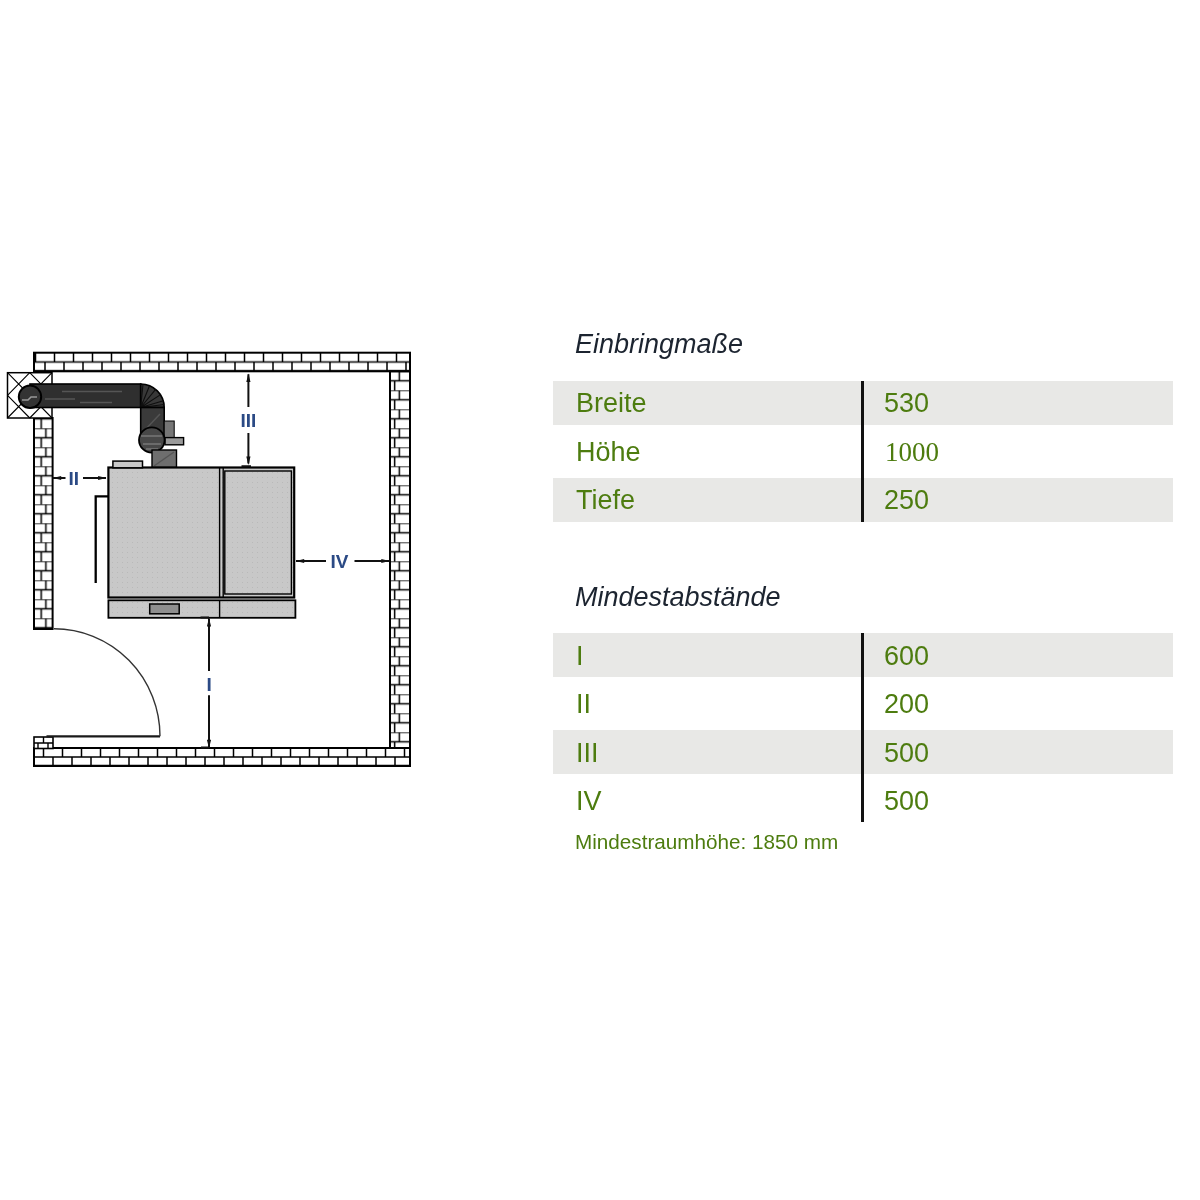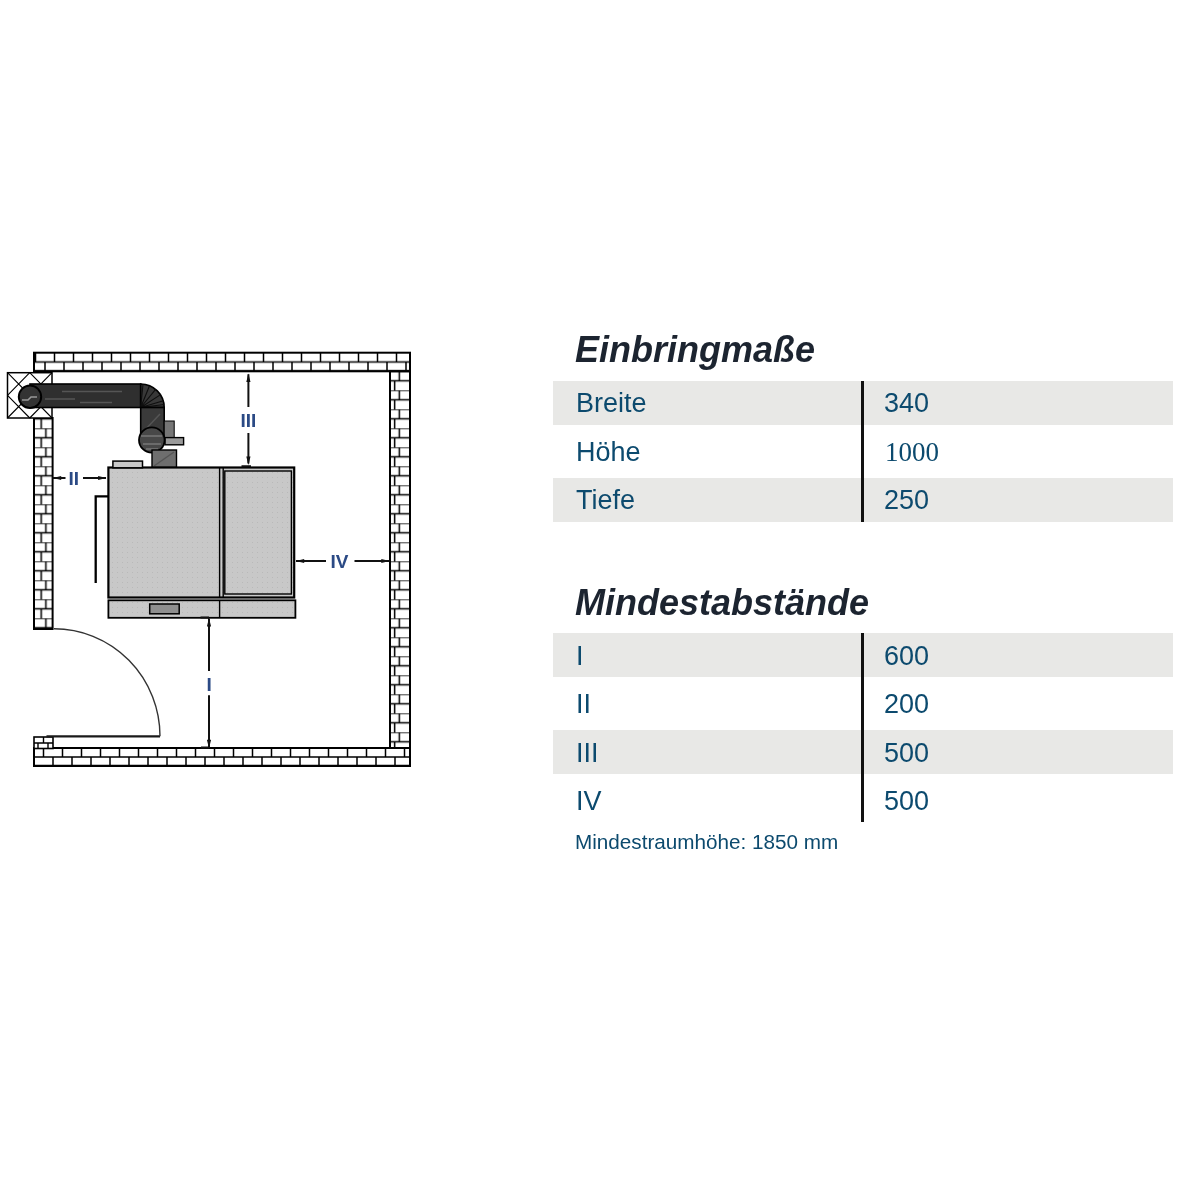--- a/index.html
+++ b/index.html
@@ -1,20 +1,20 @@
 <!DOCTYPE html>
 <html><head>
 <meta charset="utf-8">
 <style>
   html,body{margin:0;padding:0;background:#fff;width:1200px;height:1200px;overflow:hidden;}
   body{font-family:"Liberation Sans", sans-serif;position:relative;}
   .abs{position:absolute;}
   .grow{background:#e8e8e6;}
-  .rowtxt{position:absolute;font-size:27px;color:#0c4a6e;}
-  .head{position:absolute;font-size:36px;font-weight:bold;font-style:italic;color:#1c2430;}
+  .rowtxt{position:absolute;font-size:27px;color:#4d7c0f;}
+  .head{position:absolute;font-size:27px;font-weight:normal;font-style:italic;color:#1c2430;}
 </style>
 </head>
 <body>
 
 <svg class="abs" style="left:0;top:340px;" width="430" height="440" viewBox="0 340 430 440" xmlns="http://www.w3.org/2000/svg">
   <defs>
     <pattern id="brickH" patternUnits="userSpaceOnUse" width="19" height="18.6" x="26" y="352.7">
       <rect width="19" height="18.6" fill="#fff"></rect>
       <path d="M0,9.3 H19 M0,18.1 H19 M9.5,0 V9.3 M0,9.3 V18.1 M19,9.3 V18.1" stroke="#000" stroke-width="1.5" fill="none"></path>
     </pattern>
@@ -145,21 +145,21 @@
     <text x="330.5" y="568" font-family="Liberation Sans, sans-serif" font-size="19" font-weight="bold" fill="#2b4a85">IV</text>
   </g>
 </svg>
 
 <div class="head" style="left:575px;top:329px;">Einbringmaße</div>
 
 <div class="abs grow" style="left:553px;top:381px;width:620px;height:44px;"></div>
 <div class="abs grow" style="left:553px;top:478px;width:620px;height:44px;"></div>
 
 <div class="rowtxt" style="left:576px;top:388px;">Breite</div>
-<div class="rowtxt" style="left:884px;top:388px;">340</div>
+<div class="rowtxt" style="left:884px;top:388px;">530</div>
 <div class="rowtxt" style="left:576px;top:436.5px;">Höhe</div>
 <div class="rowtxt" style="left:885px;top:436.5px;font-family:Liberation Serif, serif;">1000</div>
 <div class="rowtxt" style="left:576px;top:485px;">Tiefe</div>
 <div class="rowtxt" style="left:884px;top:485px;">250</div>
 
 <div class="abs" style="left:861px;top:381px;width:2.5px;height:141px;background:#111;"></div>
 
 <div class="head" style="left:575px;top:582px;text-align:right;">Mindestabstände</div>
 
 <div class="abs grow" style="left:553px;top:633px;width:620px;height:44px;"></div>

